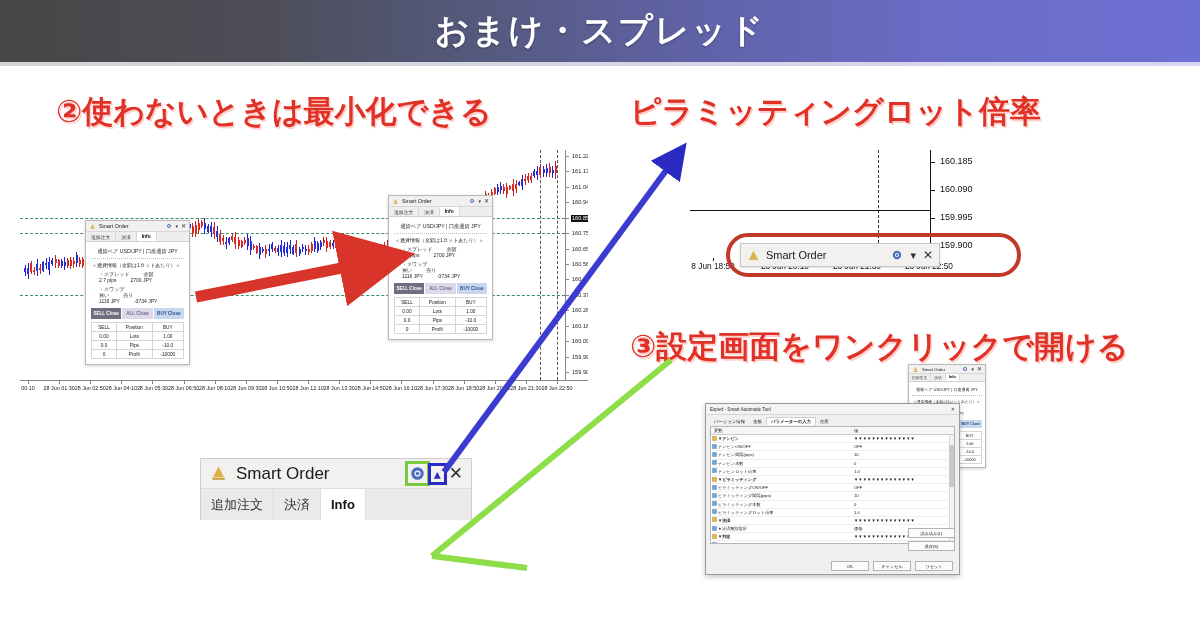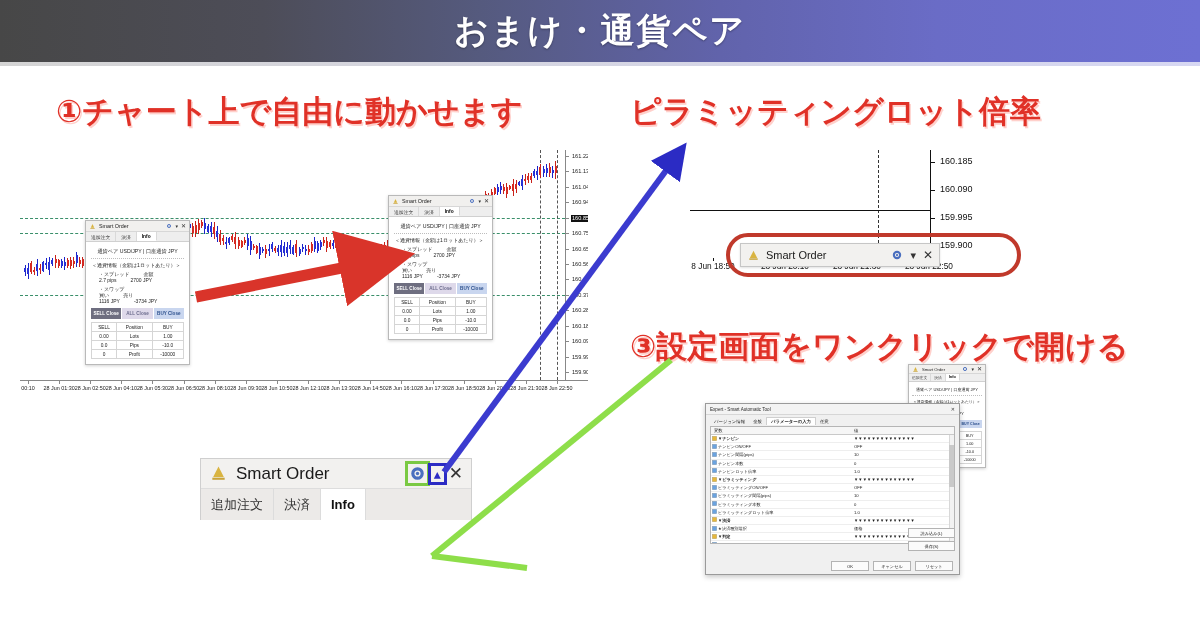--- a/index.html
+++ b/index.html
@@ -211,25 +211,25 @@
   #so-c .so-body { padding:3px; }
   #so-c .so-row-pair { font-size:4px; }
   #so-c .so-sec, #so-c .so-kv .k, #so-c .so-kv .vals { font-size:3.8px; }
   #so-c .so-btn { font-size:3.6px; padding:2px 0; }
   #so-c table.so-tbl { font-size:3.8px; }
 </style>
 </head>
 <body>
 
 <div id="header">
-  <div id="header-title">おまけ・通貨ペア</div>
+  <div id="header-title">おまけ・スプレッド</div>
 </div>
 <div id="header-shadow"></div>
 
-<div class="caption" id="cap1">①チャート上で自由に動かせます</div>
+<div class="caption" id="cap1">②使わないときは最小化できる</div>
 <div class="caption" id="cap2">ピラミッティングロット倍率</div>
 <div class="caption" id="cap3">③設定画面をワンクリックで開ける</div>
 
 <div id="chart1">
   <div class="plot" id="plot1">
       <div class="hline" style="top: 67.7143px;"></div>
       <div class="hline" style="top: 83.1429px;"></div>
       <div class="hline" style="top: 144.857px;"></div>
       <div class="vline-dot" style="left: 520.475px;"></div>
       <div class="vline-dot" style="left: 536.825px;"></div>

